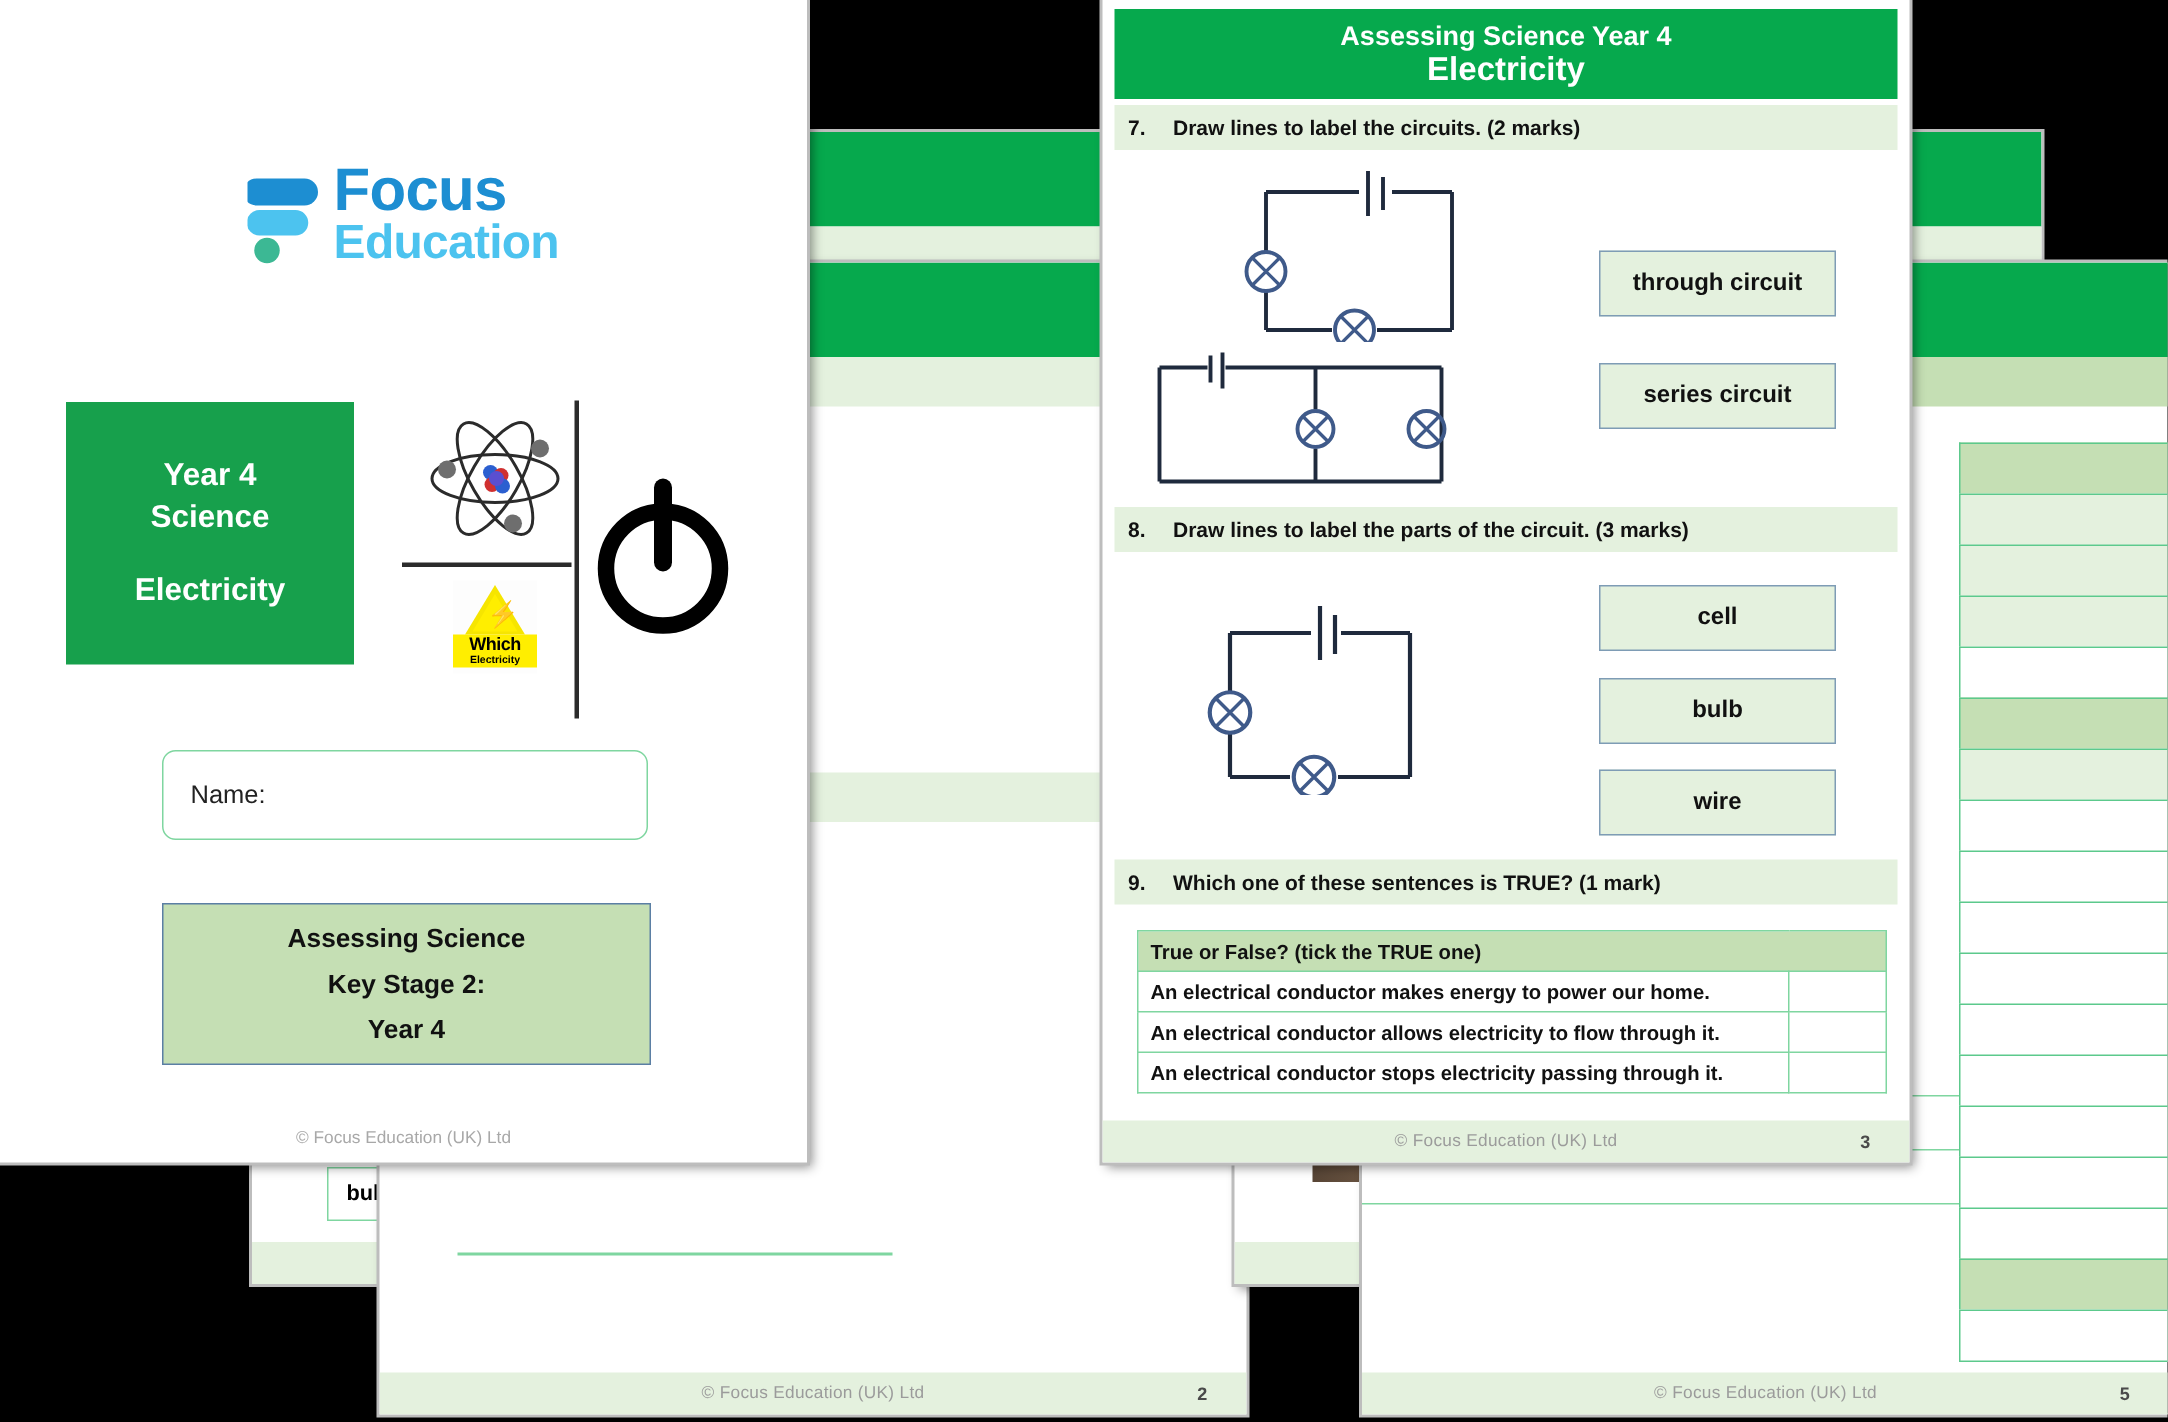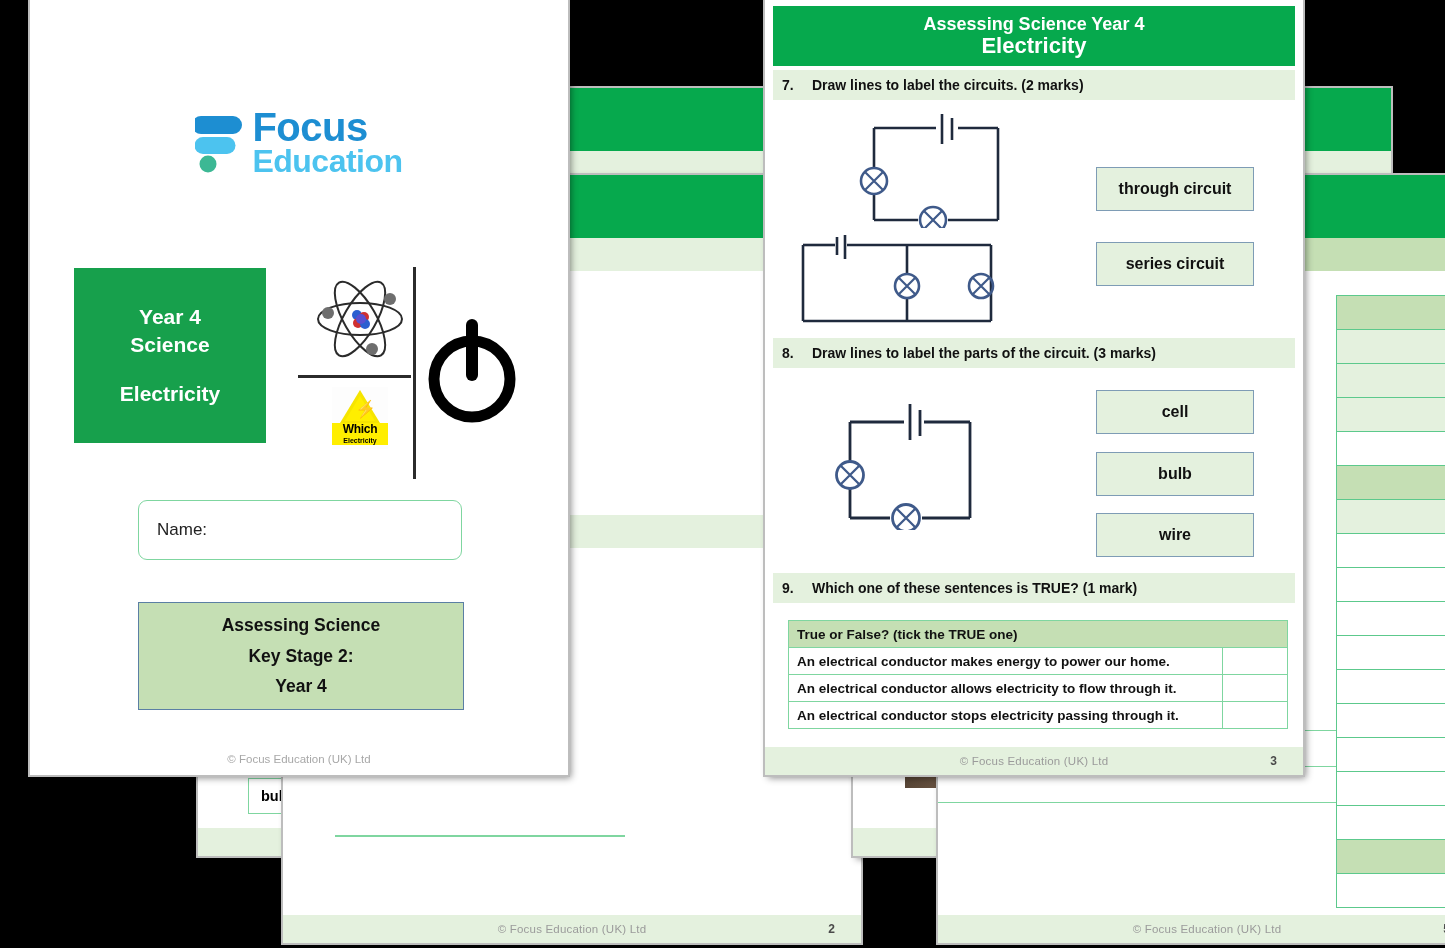--- a/index.html
+++ b/index.html
@@ -11,37 +11,36 @@
     position:relative;
   }
   .stage{position:absolute;inset:0;}
 
   
   .sheet{
     position:absolute;
     background:#fff;
     box-shadow:0 0 0 2px #bdbdbd, 3px 3px 7px rgba(0,0,0,.45);
     overflow:hidden;
-    margin-left:30px;
   }
   .footer{
     position:absolute;left:0;right:0;bottom:0;
     height:28px;background:#e4f1de;
     display:flex;align-items:center;justify-content:center;
     color:#9b9b9b;font-size:11.5px;letter-spacing:.2px;
   }
   .footer .pg{
     position:absolute;right:26px;color:#4a4a4a;font-weight:bold;font-size:12px;
   }
 
   
   #cover{left:0;top:0;width:538px;height:775px;}
   .logo-wrap{
     position:absolute;left:0;right:0;top:108px;
-    display:flex;justify-content:center;align-items:center;gap:0px;
+    display:flex;justify-content:center;align-items:flex-end;gap:0px;
   }
   .logo-mark{width:48px;height:62px;position:relative;margin-right:9px;}
   .logo-text{line-height:.96;}
   .logo-focus{font-size:40px;font-weight:bold;color:#1d8ed2;letter-spacing:-.5px;}
   .logo-edu{font-size:32px;font-weight:bold;color:#4cc3ef;letter-spacing:-.5px;}
 
   .titlebox{
     position:absolute;left:44px;top:268px;width:192px;height:175px;
     background:#17a04c;color:#fff;
     display:flex;flex-direction:column;align-items:center;justify-content:center;

